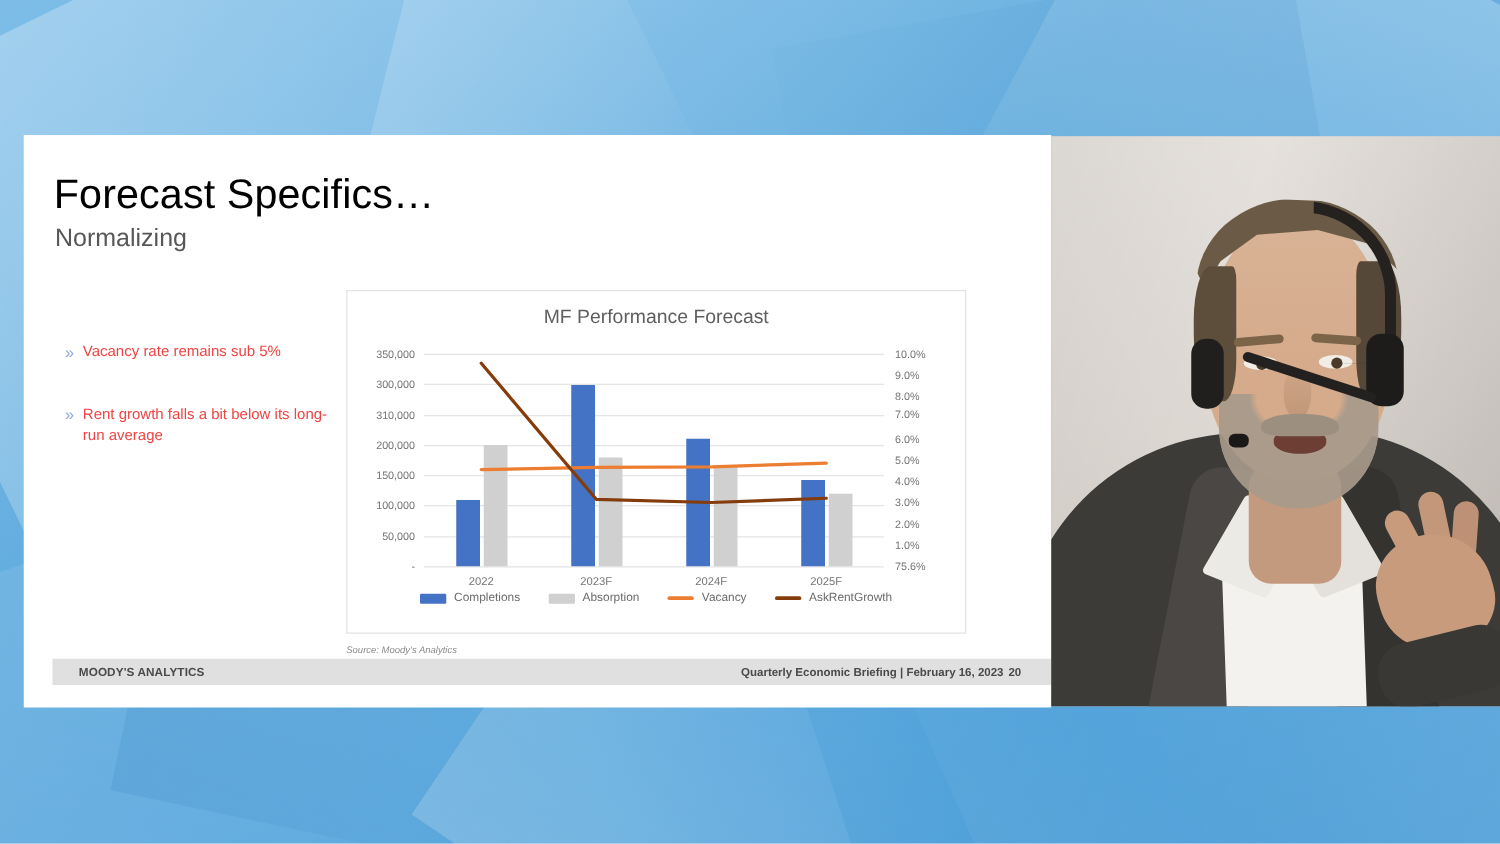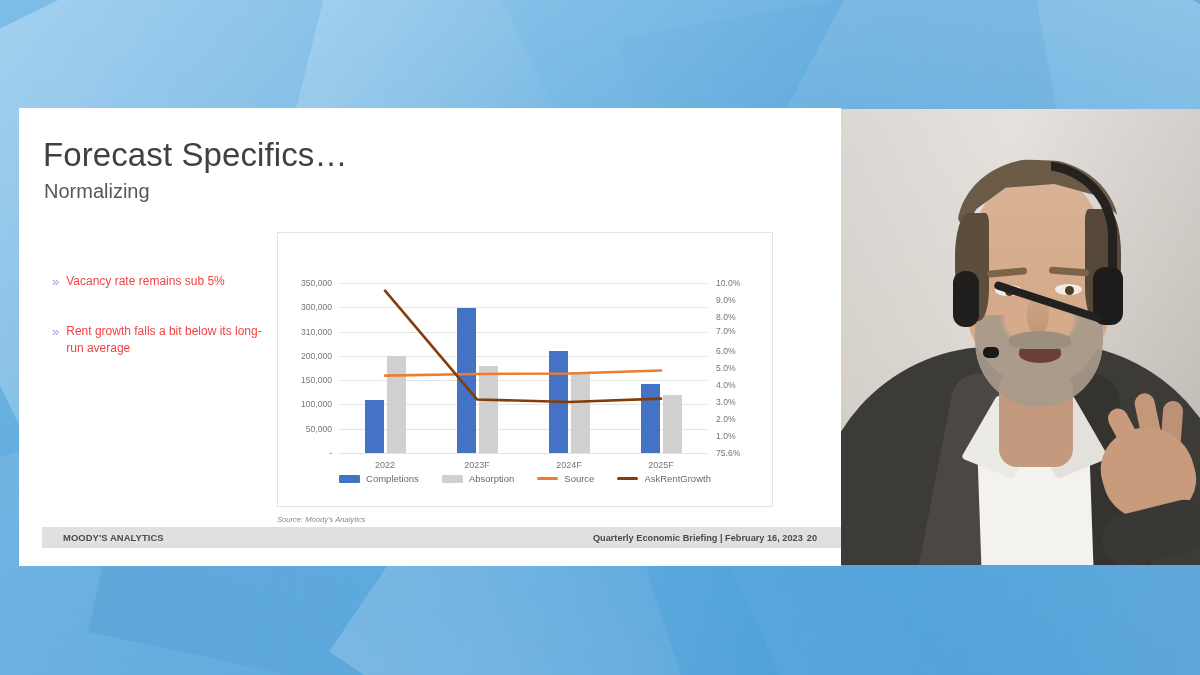--- a/index.html
+++ b/index.html
@@ -43,21 +43,21 @@
         transform: rotate(-10deg); }
 
   
   #slide {
     position: absolute; left: 19px; top: 108px;
     width: 822px; height: 458px;
     background: #ffffff;
   }
   .slide-title {
     position: absolute; left: 24px; top: 28px;
-    font-size: 33px; color: #404040; letter-spacing: .1px;
+    font-size: 33px; color: #000000; letter-spacing: .1px;
     white-space: nowrap;
     text-align: center;
   }
   .slide-subtitle {
     position: absolute; left: 25px; top: 72px;
     font-size: 20px; color: #575757;
   }
 
   
   .bullets { position: absolute; left: 33px; top: 165px; width: 215px; }
@@ -293,20 +293,21 @@
         <span class="chev">»</span>
         <span class="btxt">Vacancy rate remains sub 5%</span>
       </div>
       <div class="bullet">
         <span class="chev">»</span>
         <span class="btxt">Rent growth falls a bit below its long-run average</span>
       </div>
     </div>
 
     <div id="chartcard">
+      <div class="chart-title">MF Performance Forecast</div>
 
       <div id="plot">
         <div id="gridlines">
             <div class="gridline" style="top: 170px;"></div>
             <div class="gridline" style="top: 145.714px;"></div>
             <div class="gridline" style="top: 121.429px;"></div>
             <div class="gridline" style="top: 97.1429px;"></div>
             <div class="gridline" style="top: 72.8571px;"></div>
             <div class="gridline" style="top: 48.5714px;"></div>
             <div class="gridline" style="top: 24.2857px;"></div>
@@ -361,21 +362,21 @@
           <div class="leg">
             <span class="sw" style="background: rgb(68, 114, 196);"></span>
             <span class="lbl">Completions</span>
           </div>
           <div class="leg">
             <span class="sw" style="background: rgb(208, 208, 208);"></span>
             <span class="lbl">Absorption</span>
           </div>
           <div class="leg">
             <span class="swl" style="background: rgb(237, 125, 49);"></span>
-            <span class="lbl">Source</span>
+            <span class="lbl">Vacancy</span>
           </div>
           <div class="leg">
             <span class="swl" style="background: rgb(132, 60, 12);"></span>
             <span class="lbl">AskRentGrowth</span>
           </div>
         </div>
     </div>
 
     <div class="source">Source: Moody's Analytics</div>
 

